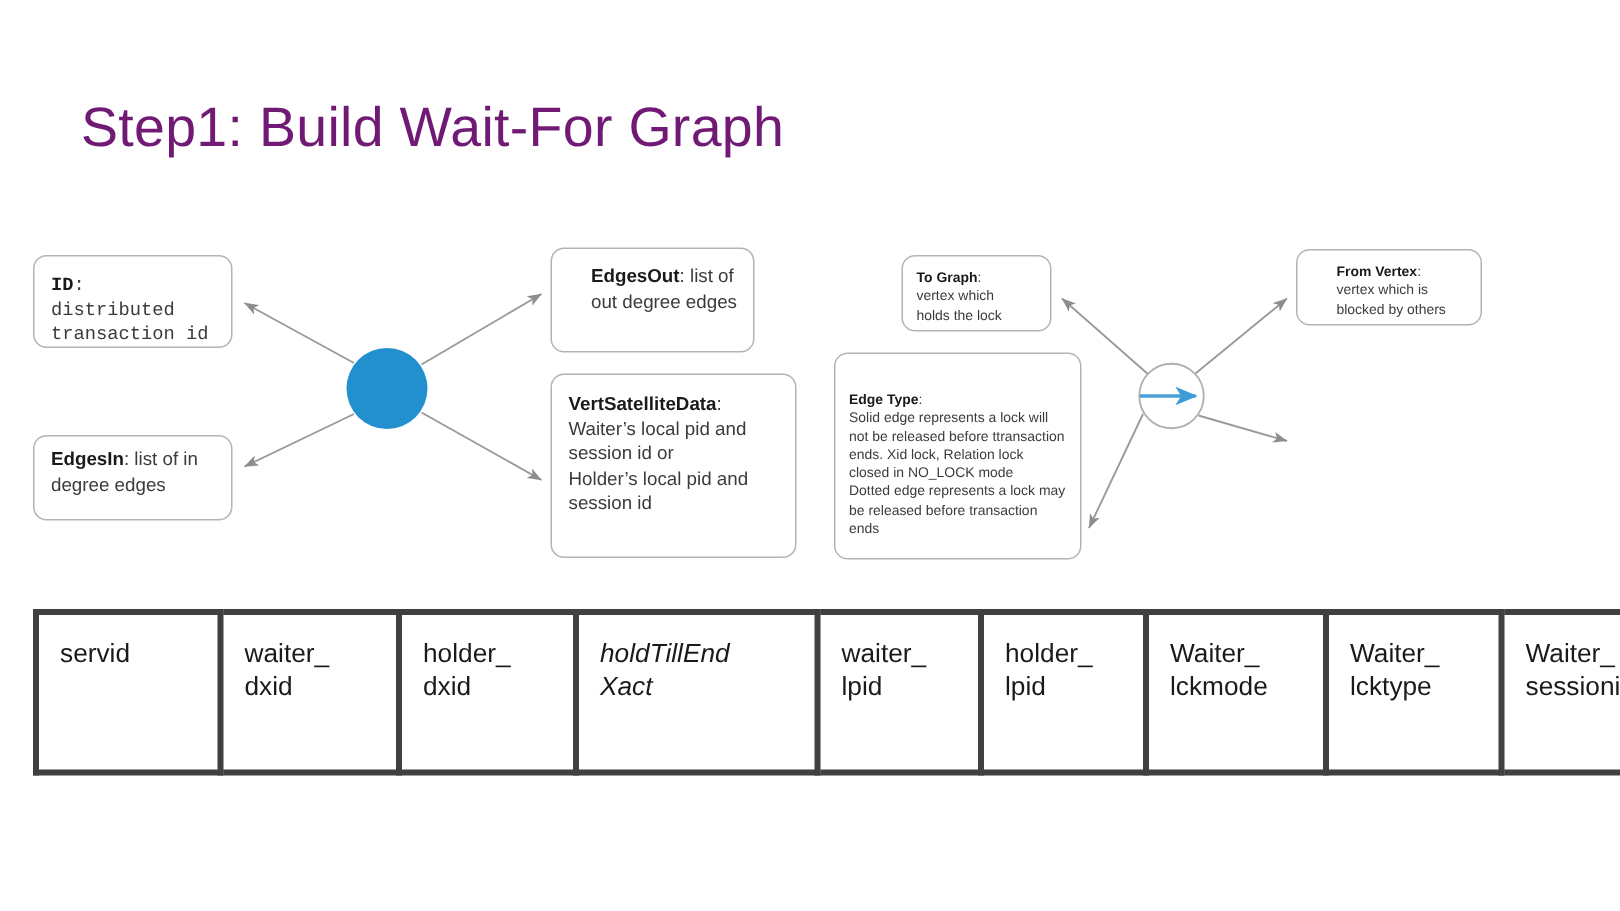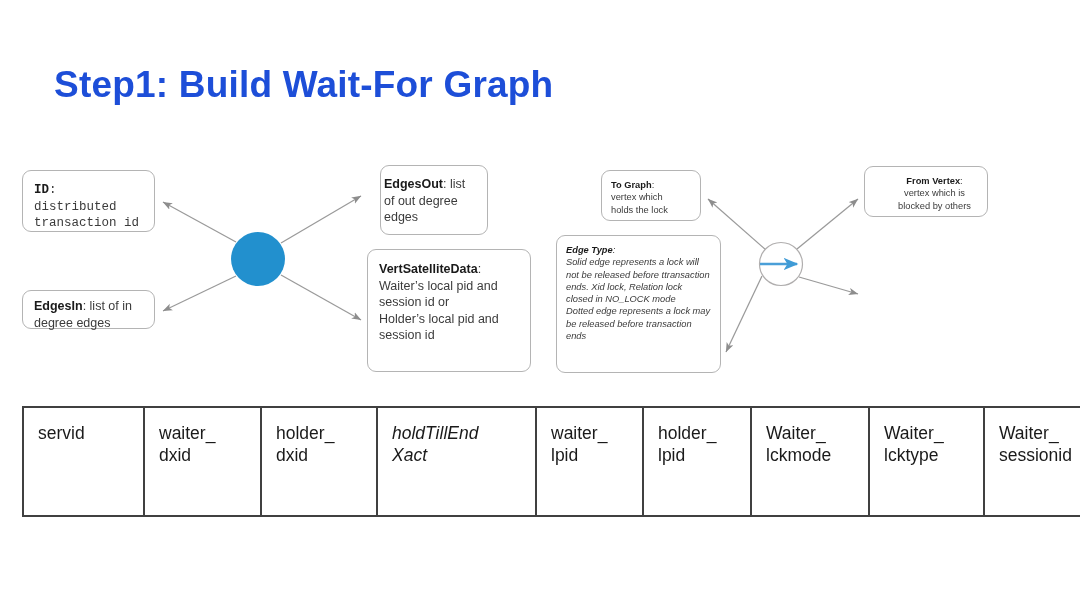--- a/index.html
+++ b/index.html
@@ -18,49 +18,49 @@
     background: #ffffff;
     overflow: hidden;
   }
 
   
   #slide-title {
     position: absolute;
     left: 54px;
     top: 64px;
     font-size: 37px;
-    font-weight: bold;
+    font-weight: normal;
     letter-spacing: 0.2px;
-    color: #1d4ed8;
+    color: #701a75;
     white-space: nowrap;
   }
 
   
   .callout {
     position: absolute;
     box-sizing: border-box;
     background: #ffffff;
     border: 1px solid #b4b4b4;
     border-radius: 9px;
     color: #3b3b3b;
     line-height: 1.32;
     padding: 7px 9px;
   }
   .callout .hdr {
     font-weight: bold;
     color: #1a1a1a;
   }
 
   .c-id        { left: 22px;  top: 170px; width: 133px; height: 62px;  font-size: 12.5px; padding-top: 11px; padding-left: 11px; font-family: Liberation Mono, monospace;}
-  .c-edgesin   { left: 22px;  top: 290px; width: 133px; height: 39px;  font-size: 12.5px; padding-left: 11px;}
-  .c-edgesout  { left: 367px; top: 165px; width: 108px; height: 70px;  font-size: 12.5px; padding-top: 10px; padding-left: 3px; margin-left: 13px;}
+  .c-edgesin   { left: 22px;  top: 290px; width: 133px; height: 57px;  font-size: 12.5px; padding-left: 11px;}
+  .c-edgesout  { left: 367px; top: 165px; width: 136px; height: 70px;  font-size: 12.5px; padding-top: 10px; padding-left: 26px;}
   .c-vsd       { left: 367px; top: 249px; width: 164px; height: 123px; font-size: 12.5px; padding-top: 11px; padding-left: 11px;}
   .c-tovertex  { left: 601px; top: 170px; width: 100px; height: 51px;  font-size: 9.3px;  padding-top: 8px;  padding-left: 9px;}
-  .c-edgetype  { left: 556px; top: 235px; width: 165px; height: 138px; font-size: 9.3px;  padding-top: 8px;  padding-left: 9px; font-style: italic;}
-  .c-fromvert  { left: 864px; top: 166px; width: 124px; height: 51px;  font-size: 9.3px;  padding-top: 8px;  padding-left: 26px; text-align: center;}
+  .c-edgetype  { left: 556px; top: 235px; width: 165px; height: 138px; font-size: 9.3px;  padding-top: 24px;  padding-left: 9px;}
+  .c-fromvert  { left: 864px; top: 166px; width: 124px; height: 51px;  font-size: 9.3px;  padding-top: 8px;  padding-left: 26px;}
   .c-esd       { left: 864px; top: 261px; width: 124px; height: 56px;  font-size: 9.3px;  padding-top: 9px;  padding-left: 9px;}
 
   
   #graph-layer {
     position: absolute;
     left: 0; top: 0;
     width: 1080px;
     height: 607px;
     pointer-events: none;
   }
@@ -69,21 +69,21 @@
   #schema-table {
     position: absolute;
     left: 22px;
     top: 406px;
     width: 1039px;
     height: 111px;
     border-collapse: collapse;
     table-layout: fixed;
   }
   #schema-table td {
-    border: 2px solid #404040;
+    border: 4px solid #404040;
     vertical-align: top;
     padding: 14px 0 0 14px;
     font-size: 17.5px;
     color: #1a1a1a;
     line-height: 1.28;
     white-space: pre-line;
     word-break: break-word;
   }
 </style>
 </head>

